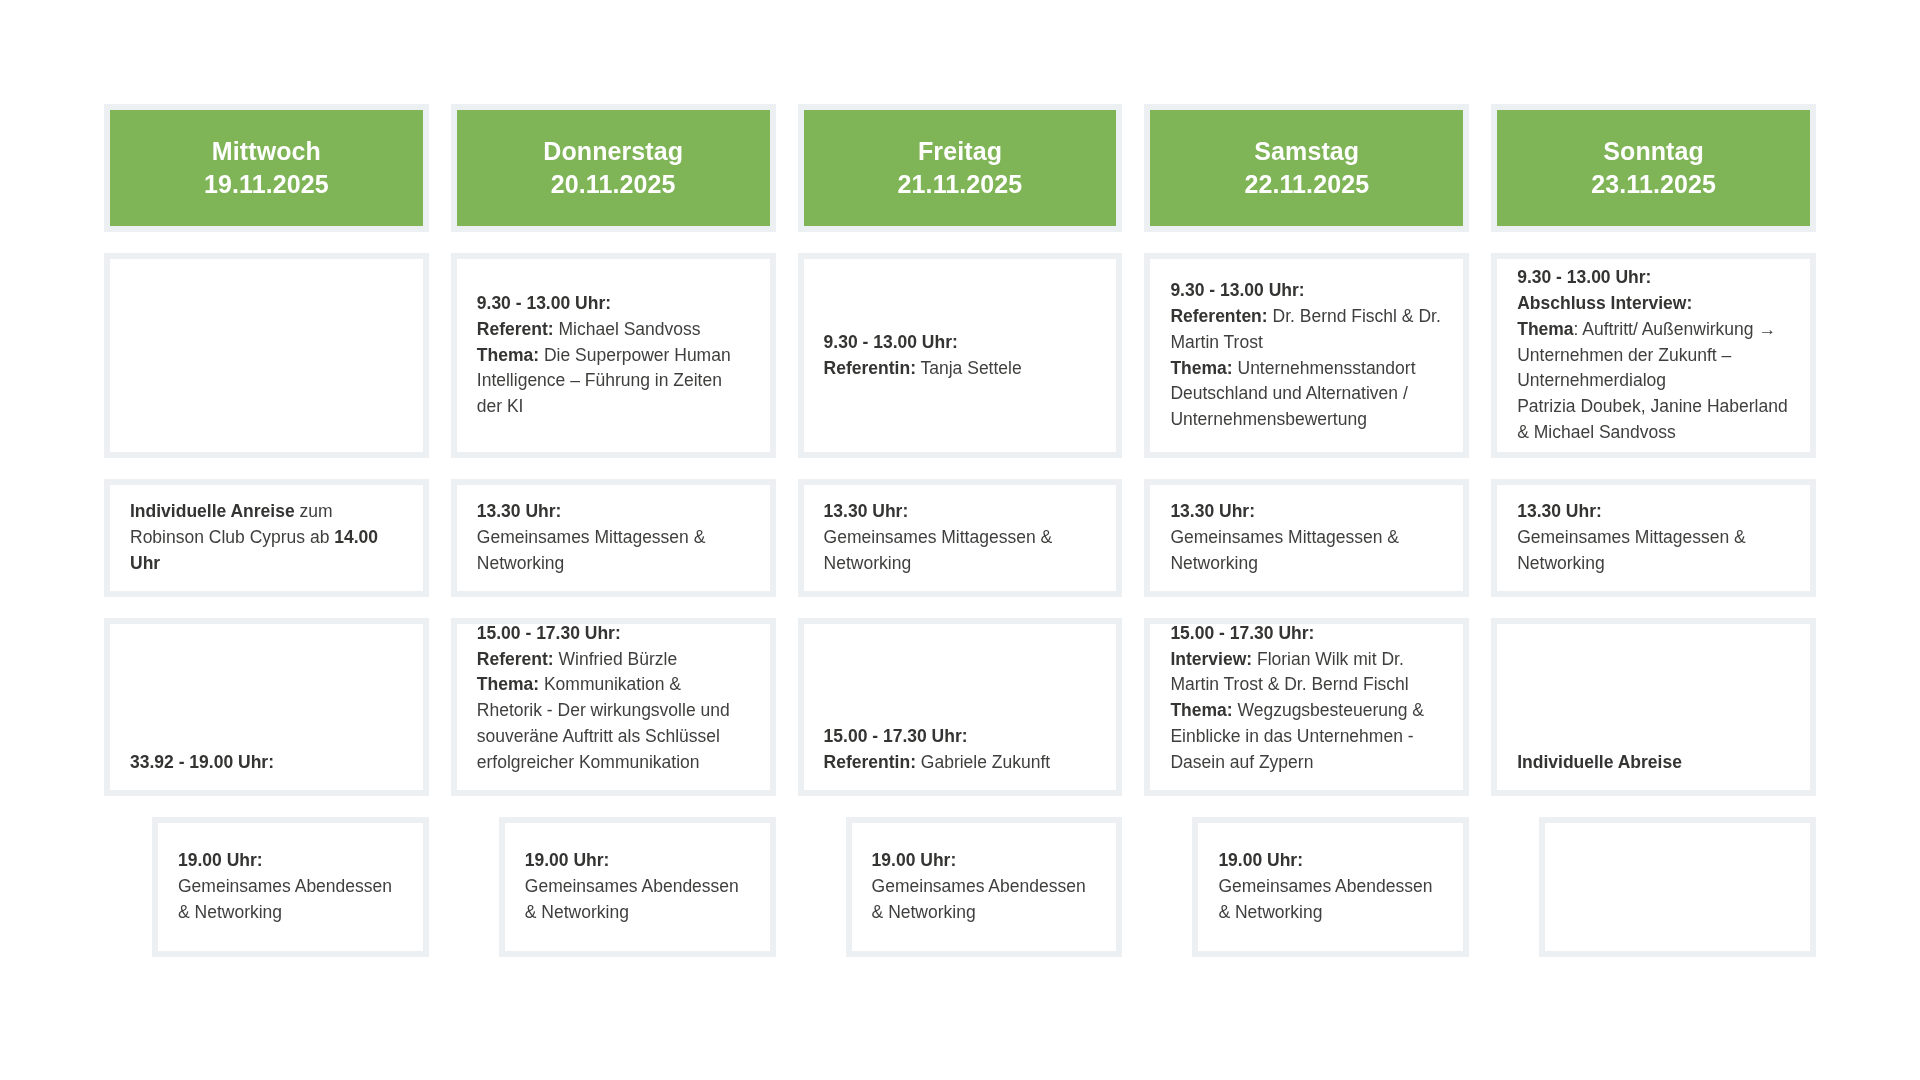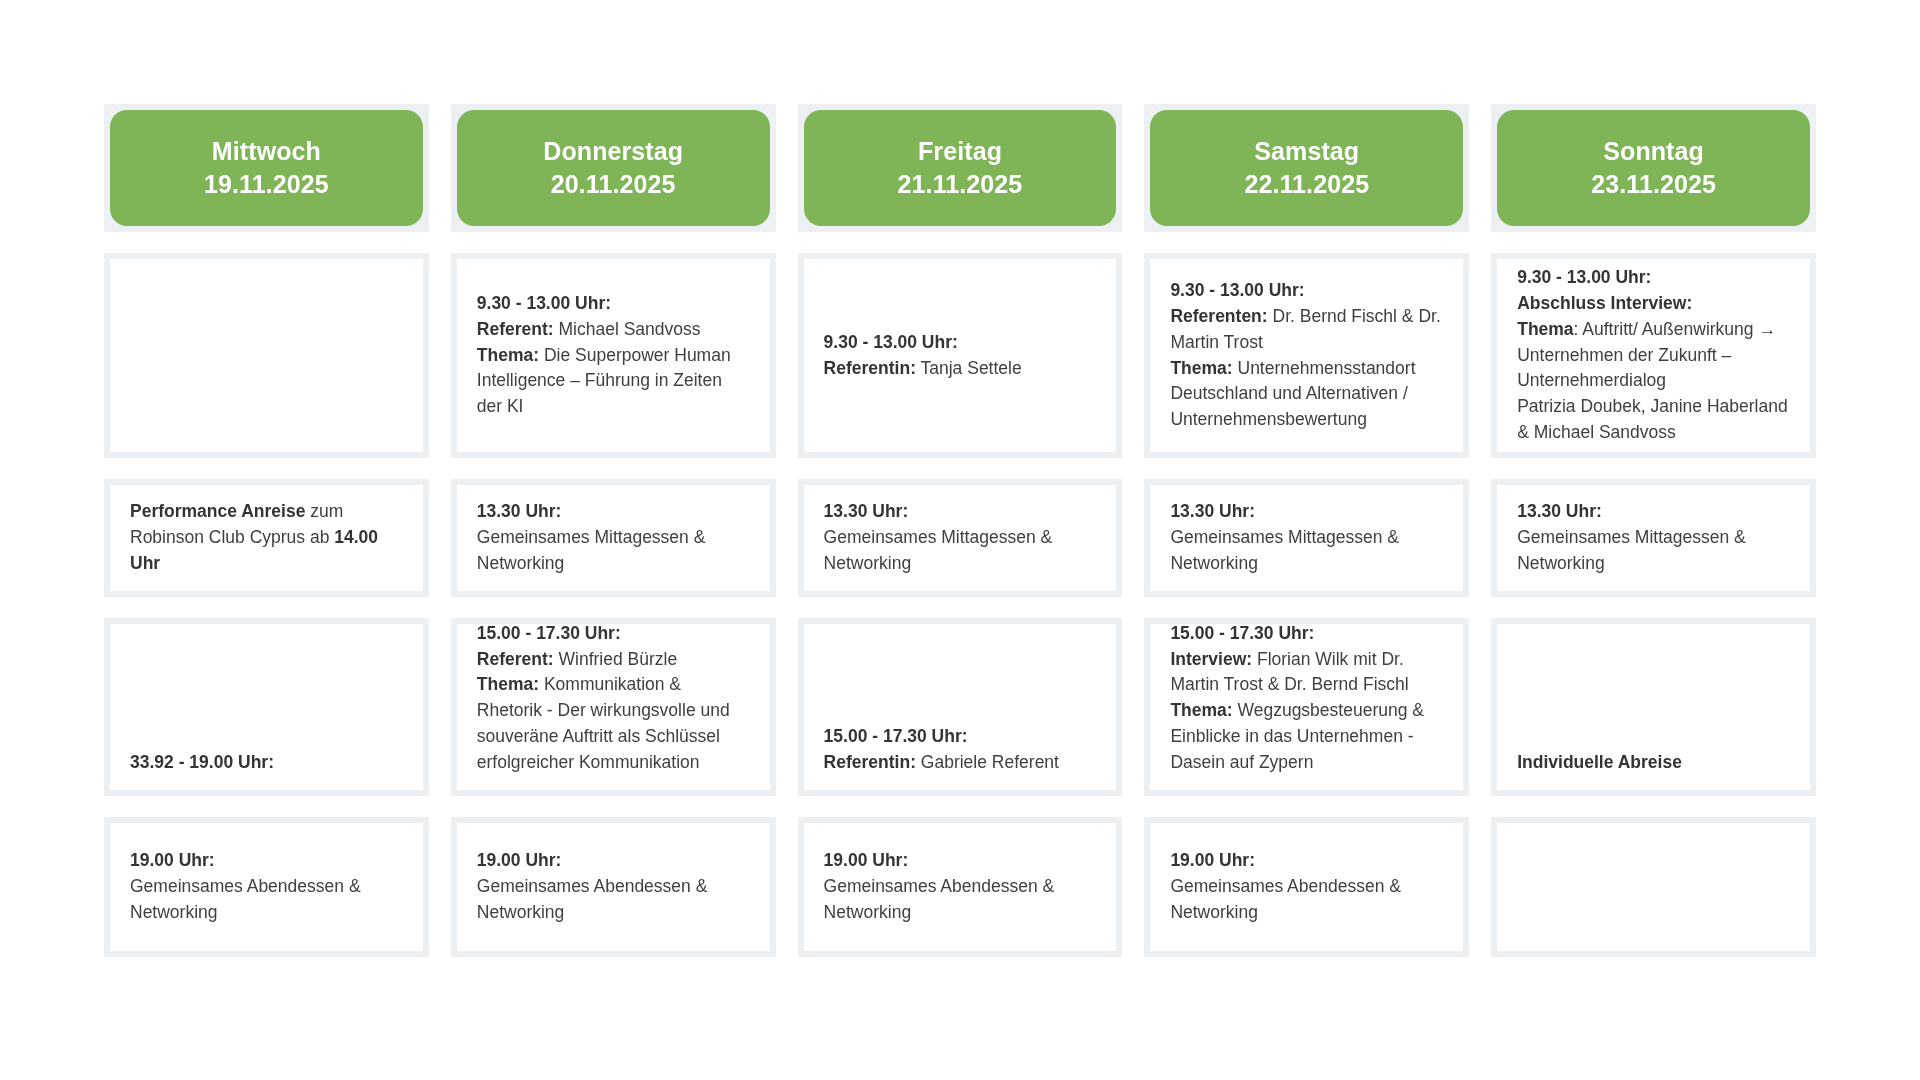--- a/index.html
+++ b/index.html
@@ -46,21 +46,20 @@
     height: 100%;
     display: flex;
     flex-direction: column;
     align-items: center;
     justify-content: center;
     color: #ffffff;
     font-weight: bold;
     font-size: 25px;
     line-height: 1.33;
     letter-spacing: 0.1px;
-    border-radius: 17px;
   }
 
   
   .row {
     display: grid;
     grid-template-columns: repeat(5, 1fr);
     column-gap: 22px;
     margin-bottom: 21px;
   }
 
@@ -81,21 +80,21 @@
 
   .row-1 .cell { height: 205px; }
   .row-2 .cell { height: 118px; }
   .row-3 .cell { height: 178px; }
   .row-4 .cell { height: 140px; }
 
   
   .row-1 .cell { align-items: center; }
   .row-2 .cell { align-items: center; }
   .row-3 .cell { align-items: flex-end; }
-  .row-4 .cell { align-items: center; }
+  .row-4 .cell { align-items: center; margin-left: 48px; }
 
   b, strong { font-weight: bold; color: #343433; }
 
   .line { display: block; }
 </style>
 </head>
 <body>
 
 <div class="schedule">
 
@@ -161,21 +160,21 @@
           <b class="line">9.30 - 13.00 Uhr:</b>
           <b class="line">Abschluss Interview:</b>
           <span class="line"><b>Thema</b><span>: Auftritt/ Außenwirkung → Unternehmen der Zukunft – Unternehmerdialog</span></span>
           <span class="line"><span>Patrizia Doubek, Janine Haberland &amp; Michael Sandvoss</span></span>
         </div>
       </div>
     </div>
   <div class="row row-2" id="row-1">
       <div class="cell">
         <div class="cell-body">
-          <span class="line"><b>Performance Anreise</b><span> zum Robinson Club Cyprus ab </span><b>14.00 Uhr</b></span>
+          <span class="line"><b>Individuelle Anreise</b><span> zum Robinson Club Cyprus ab </span><b>14.00 Uhr</b></span>
         </div>
       </div>
       <div class="cell">
         <div class="cell-body">
           <b class="line">13.30 Uhr:</b>
           <span class="line"><span>Gemeinsames Mittagessen &amp; Networking</span></span>
         </div>
       </div>
       <div class="cell">
         <div class="cell-body">
@@ -205,21 +204,21 @@
       <div class="cell">
         <div class="cell-body">
           <b class="line">15.00 - 17.30 Uhr:</b>
           <span class="line"><b>Referent:</b><span> Winfried Bürzle</span></span>
           <span class="line"><b>Thema:</b><span> Kommunikation &amp; Rhetorik - Der wirkungsvolle und souveräne Auftritt als Schlüssel erfolgreicher Kommunikation</span></span>
         </div>
       </div>
       <div class="cell">
         <div class="cell-body">
           <b class="line">15.00 - 17.30 Uhr:</b>
-          <span class="line"><b>Referentin:</b><span> Gabriele Referent</span></span>
+          <span class="line"><b>Referentin:</b><span> Gabriele Zukunft</span></span>
         </div>
       </div>
       <div class="cell">
         <div class="cell-body">
           <b class="line">15.00 - 17.30 Uhr:</b>
           <span class="line"><b>Interview:</b><span> Florian Wilk mit Dr. Martin Trost &amp; Dr. Bernd Fischl</span></span>
           <span class="line"><b>Thema:</b><span> Wegzugsbesteuerung &amp; Einblicke in das Unternehmen - Dasein auf Zypern</span></span>
         </div>
       </div>
       <div class="cell">

